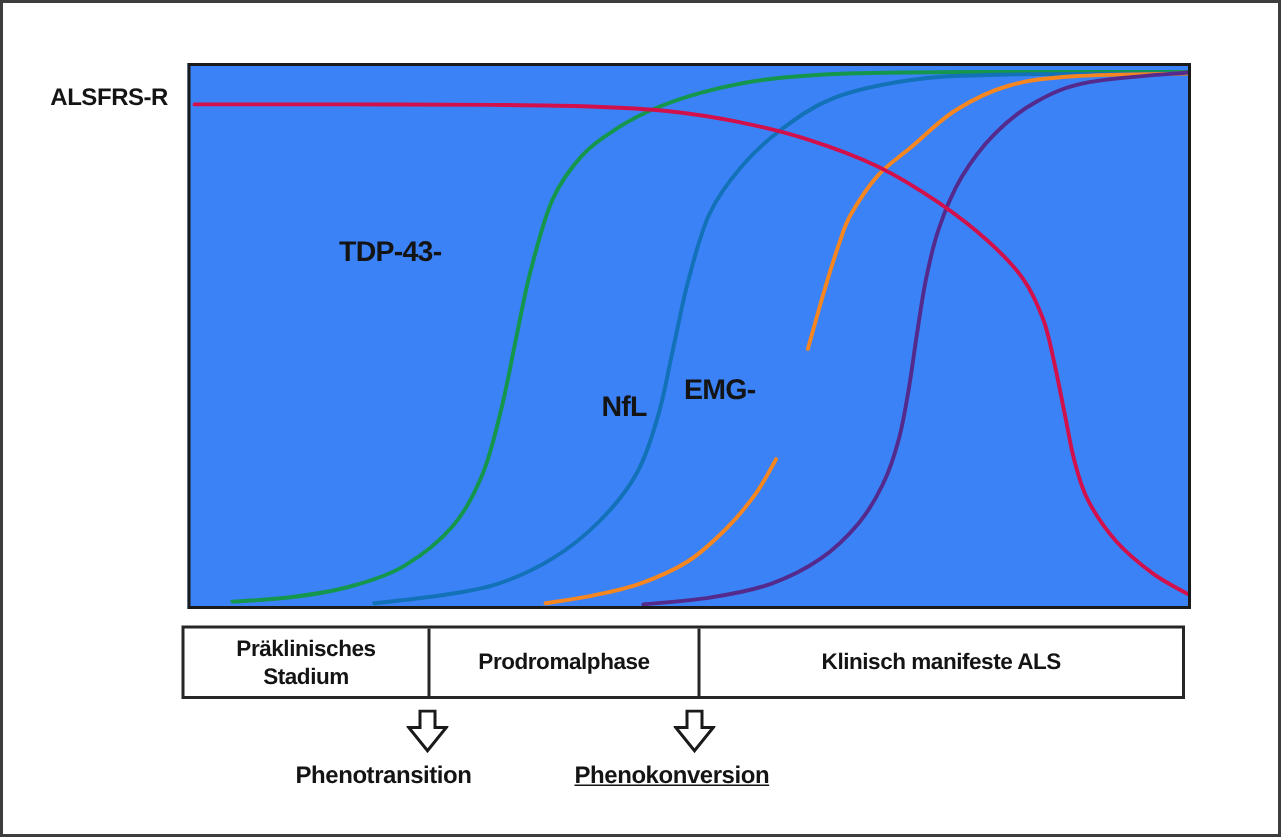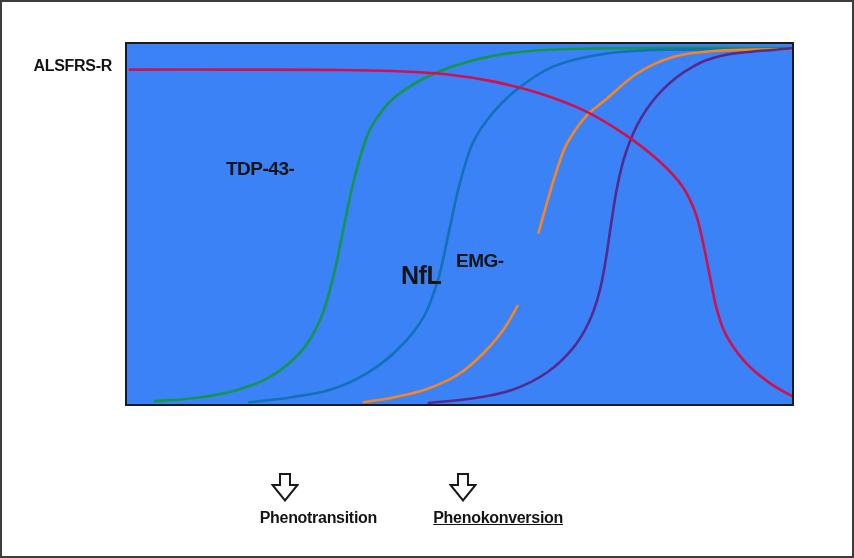--- a/index.html
+++ b/index.html
@@ -8,36 +8,36 @@
 
   .alsfrs-label{position:absolute;left:18px;top:55px;width:92px;text-align:right;
     font-size:16px;font-weight:bold;letter-spacing:-0.3px;}
 
   .chart-box{position:absolute;left:123px;top:40px;width:669px;height:364px;
     box-sizing:border-box;border:2px solid #1a1a1a;background:#3b82f6;}
   .curves{position:absolute;left:0;top:0;display:block;}
 
   .clabel{position:absolute;font-weight:bold;color:#141414;}
   .clabel.tdp{left:99px;top:112px;font-size:19px;letter-spacing:-0.5px;line-height:25px;}
-  .clabel.nfl{left:274px;top:217px;font-size:25px;letter-spacing:-0.5px;}
+  .clabel.nfl{left:274px;top:217px;font-size:19px;letter-spacing:-0.5px;}
   .clabel.emg{left:329px;top:205px;width:128px;text-align:left;font-size:19px;letter-spacing:-0.5px;line-height:23px;}
 
   .phase-row{position:absolute;left:119px;top:415px;width:669px;height:49px;
     box-sizing:border-box;border:2px solid #262626;display:flex;background:#ffffff;}
   .phase-cell{display:flex;flex-direction:column;justify-content:center;align-items:center;
     font-size:15px;font-weight:bold;letter-spacing:-0.3px;line-height:19px;text-align:center;box-sizing:border-box;}
   .phase-cell.c1{width:164px;border-right:2px solid #262626;}
   .phase-cell.c2{width:180px;border-right:2px solid #262626;}
   .phase-cell.c3{flex:1;}
 
   .arrow{position:absolute;width:28px;height:29px;}
   .arrow.a1{left:269px;top:471px;}
   .arrow.a2{left:447px;top:471px;}
 
-  .milestone{position:absolute;width:180px;text-align:right;font-size:16px;font-weight:bold;letter-spacing:-0.3px;}
+  .milestone{position:absolute;width:180px;text-align:left;font-size:16px;font-weight:bold;letter-spacing:-0.3px;}
   .milestone.m1{left:195px;top:507px;}
   .milestone.m2{left:381px;top:507px;text-decoration:underline;}
 </style>
 </head>
 <body>
 
 <div class="canvas">
 
   <div class="alsfrs-label">ALSFRS-R</div>
 
@@ -55,20 +55,32 @@
       <div>TDP-43-</div>
     </div>
 
     <div class="clabel nfl">NfL</div>
 
     <div class="clabel emg">
       <div>EMG-</div>
     </div>
   </div>
 
+  <div class="phase-row">
+    <div class="phase-cell c1">
+      <div>Präklinisches</div>
+      <div>Stadium</div>
+    </div>
+    <div class="phase-cell c2">
+      <div>Prodromalphase</div>
+    </div>
+    <div class="phase-cell c3">
+      <div>Klinisch manifeste ALS</div>
+    </div>
+  </div>
 
   <svg class="arrow a1" viewBox="0 0 28 29" xmlns="http://www.w3.org/2000/svg">
     <path d="M9 1 H19 V12 H26.5 L14 27.5 L1.5 12 H9 Z" fill="#ffffff" stroke="#1a1a1a" stroke-width="2" stroke-linejoin="miter"></path>
   </svg>
   <svg class="arrow a2" viewBox="0 0 28 29" xmlns="http://www.w3.org/2000/svg">
     <path d="M9 1 H19 V12 H26.5 L14 27.5 L1.5 12 H9 Z" fill="#ffffff" stroke="#1a1a1a" stroke-width="2" stroke-linejoin="miter"></path>
   </svg>
 
   <div class="milestone m1">Phenotransition</div>
   <div class="milestone m2">Phenokonversion</div>

